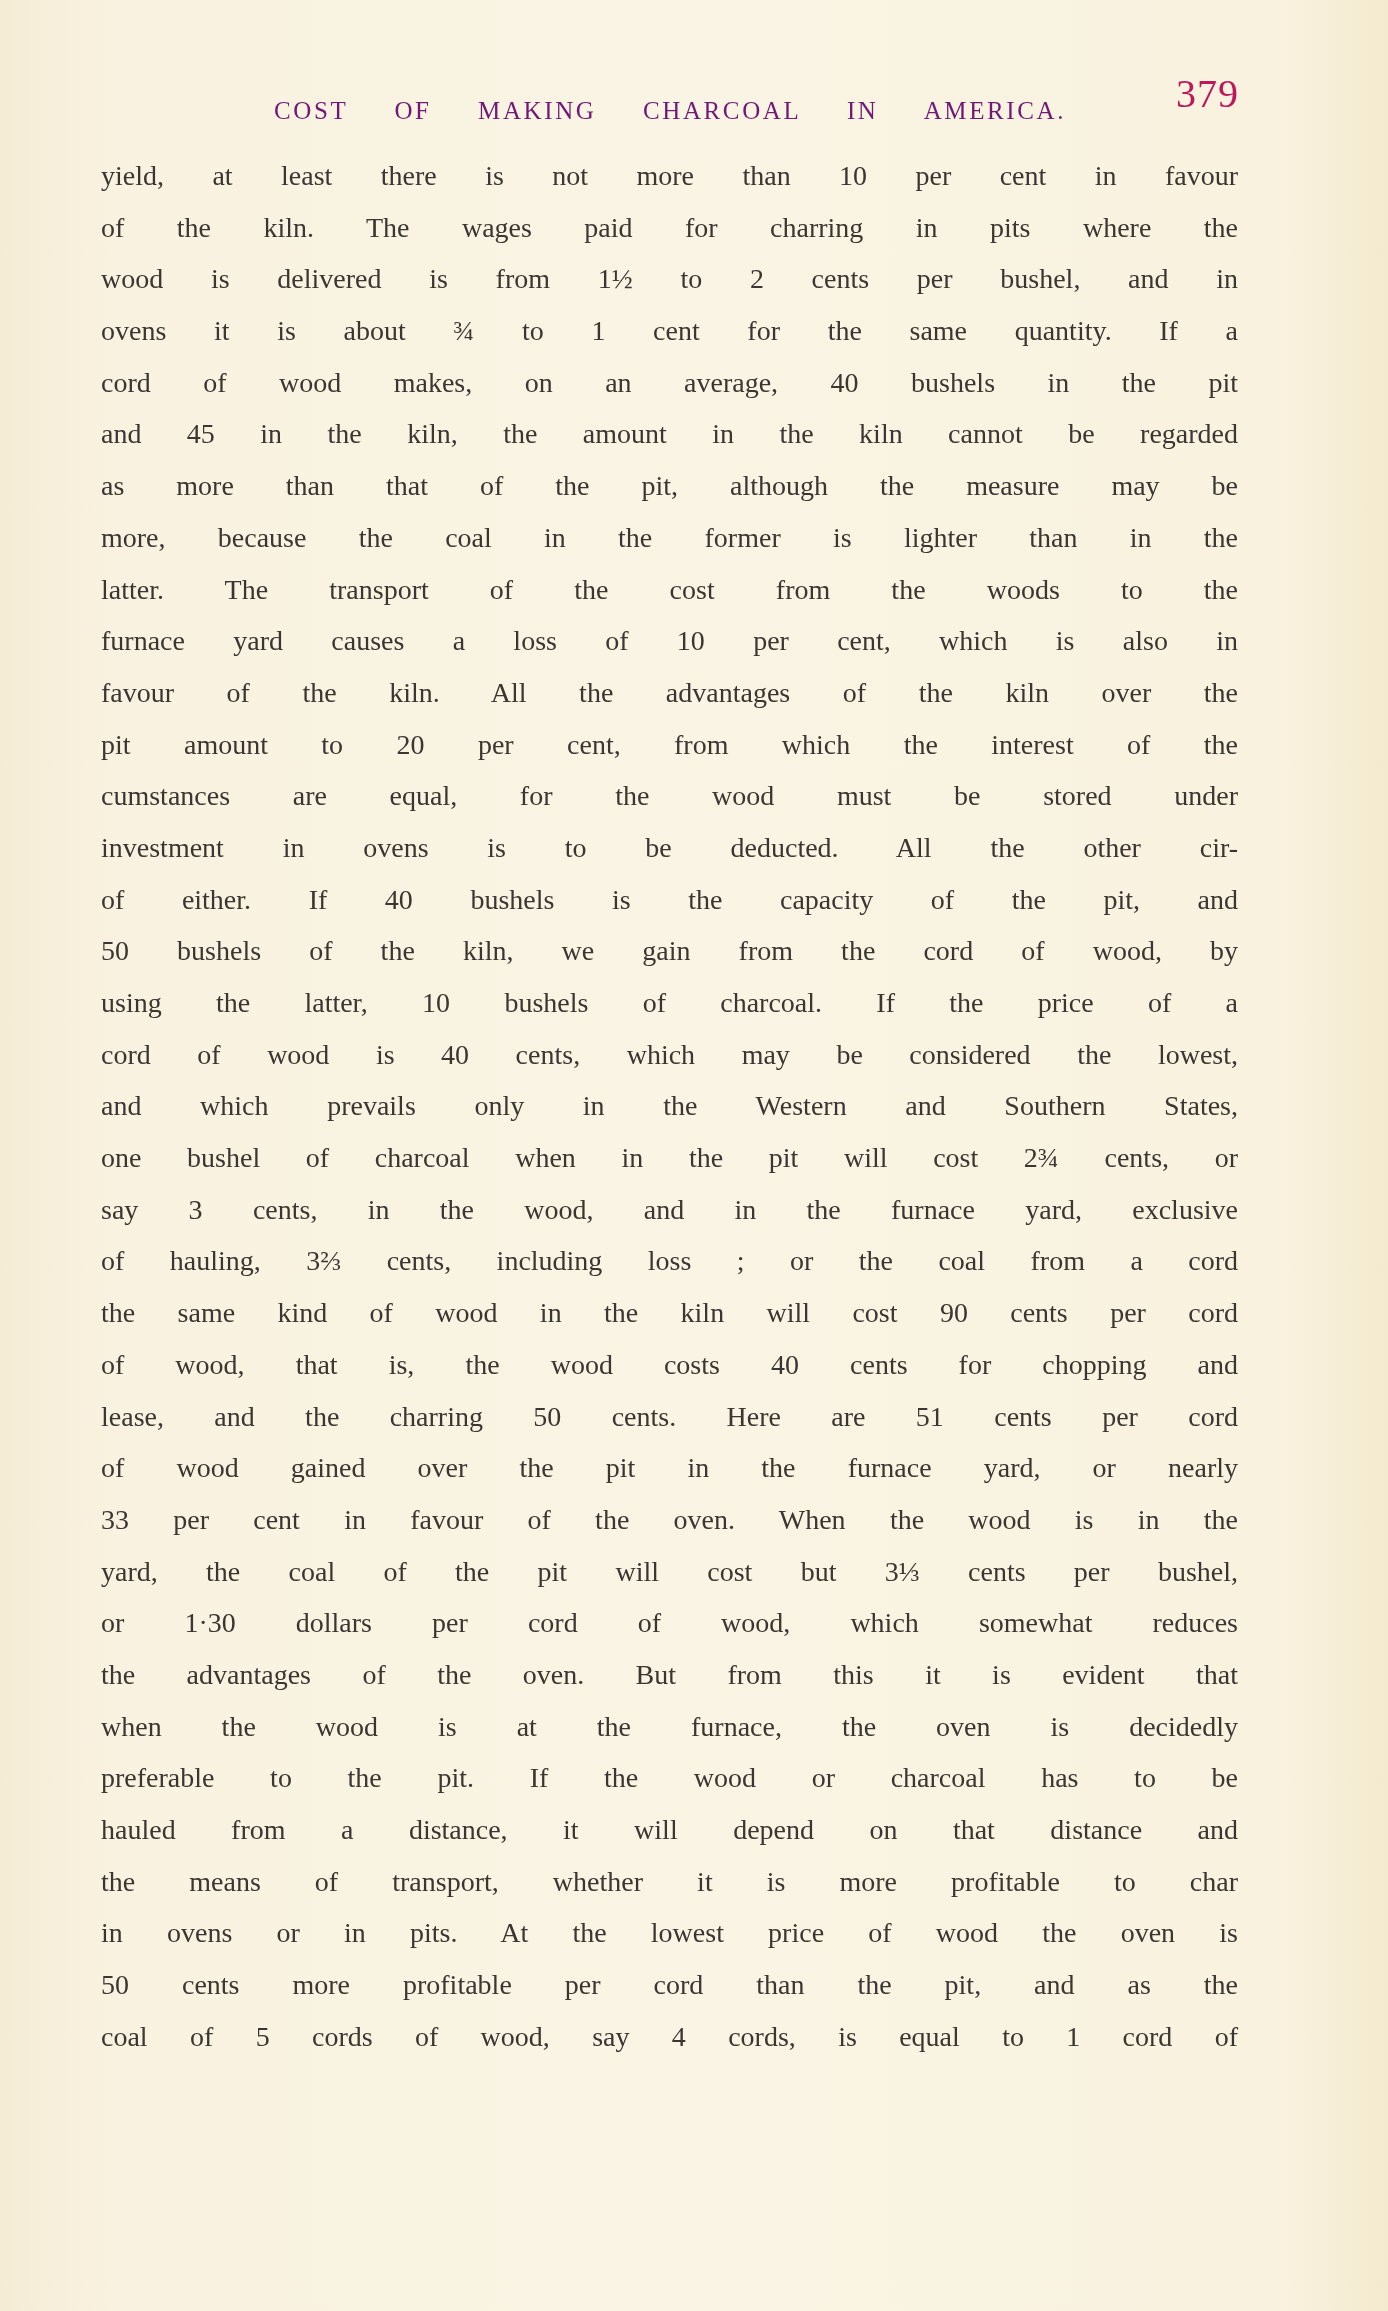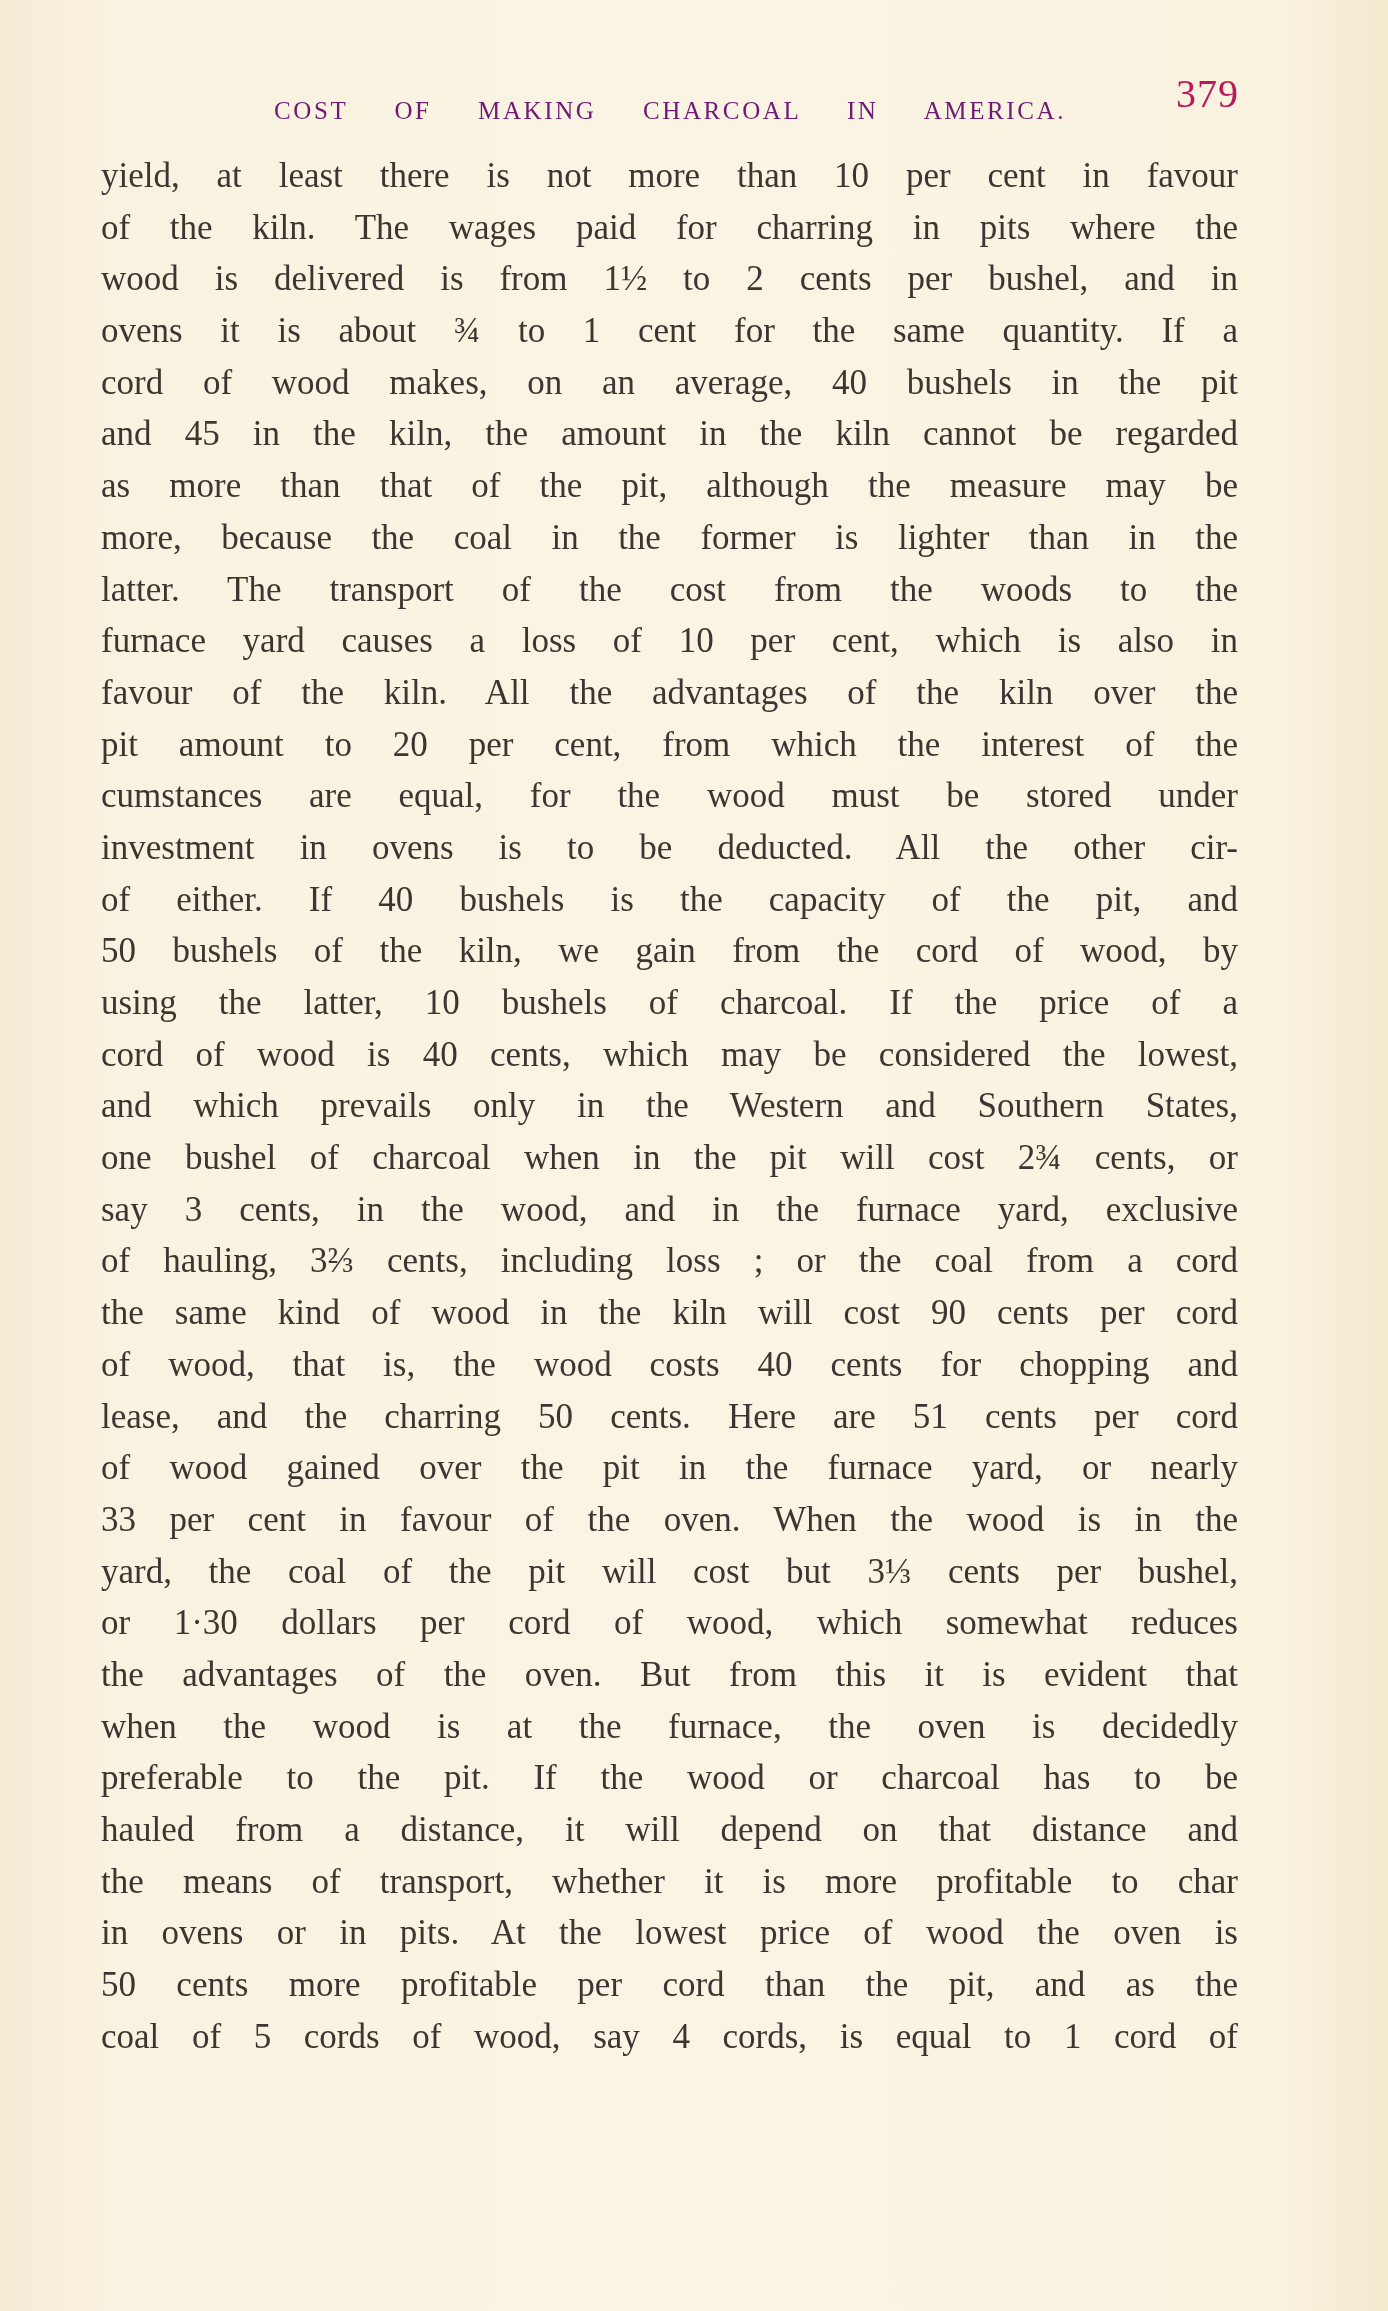--- a/index.html
+++ b/index.html
@@ -23,21 +23,21 @@
   }
   .page-number {
     position: absolute; left: 1176px; top: 70px;
     font-size: 40px; letter-spacing: 1px; color: #be185d;
   }
   .body-text {
     position: absolute; left: 101px; top: 150px; width: 1137px;
   }
   .line {
     display: block; height: 51.7px; line-height: 51.7px;
-    font-size: 35px; white-space: nowrap;
+    font-size: 28px; white-space: nowrap;
     text-align: justify; text-align-last: justify;
   }
   .line.last { text-align-last: justify; }
 </style>
 </head>
 <body>
 
 <div class="page-bg"></div>
 
 <div class="running-head">COST OF MAKING CHARCOAL IN AMERICA.</div>

